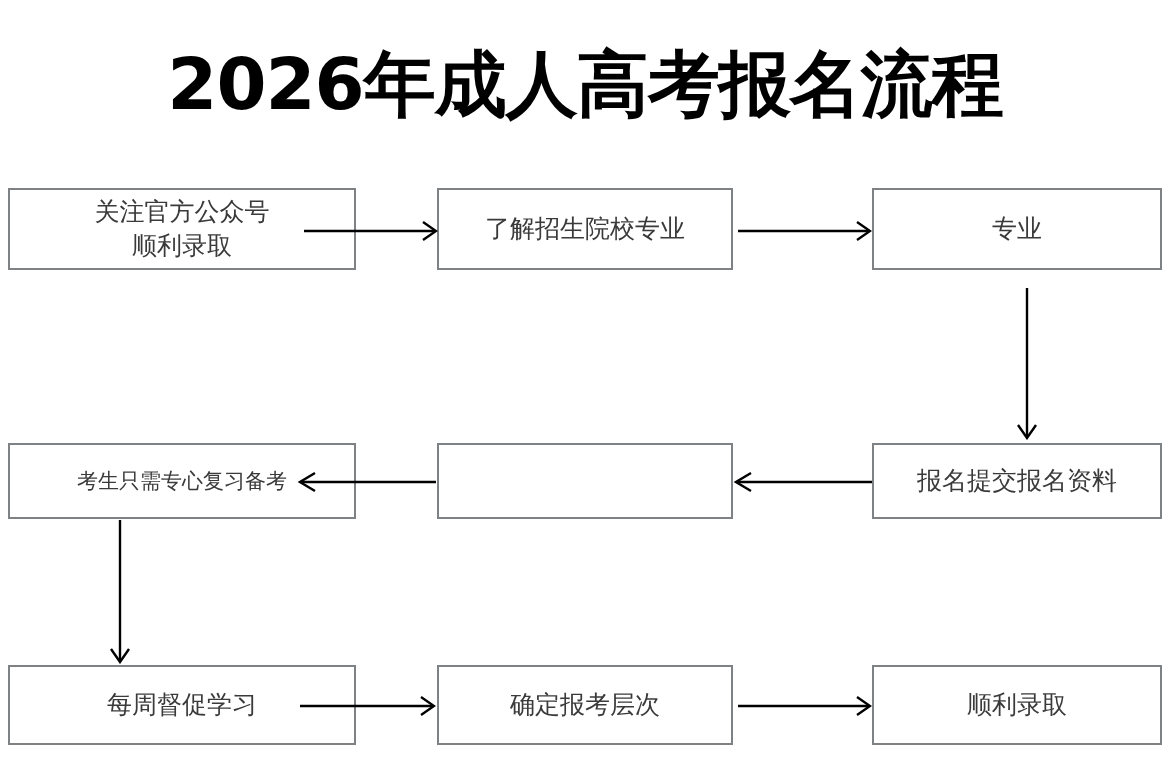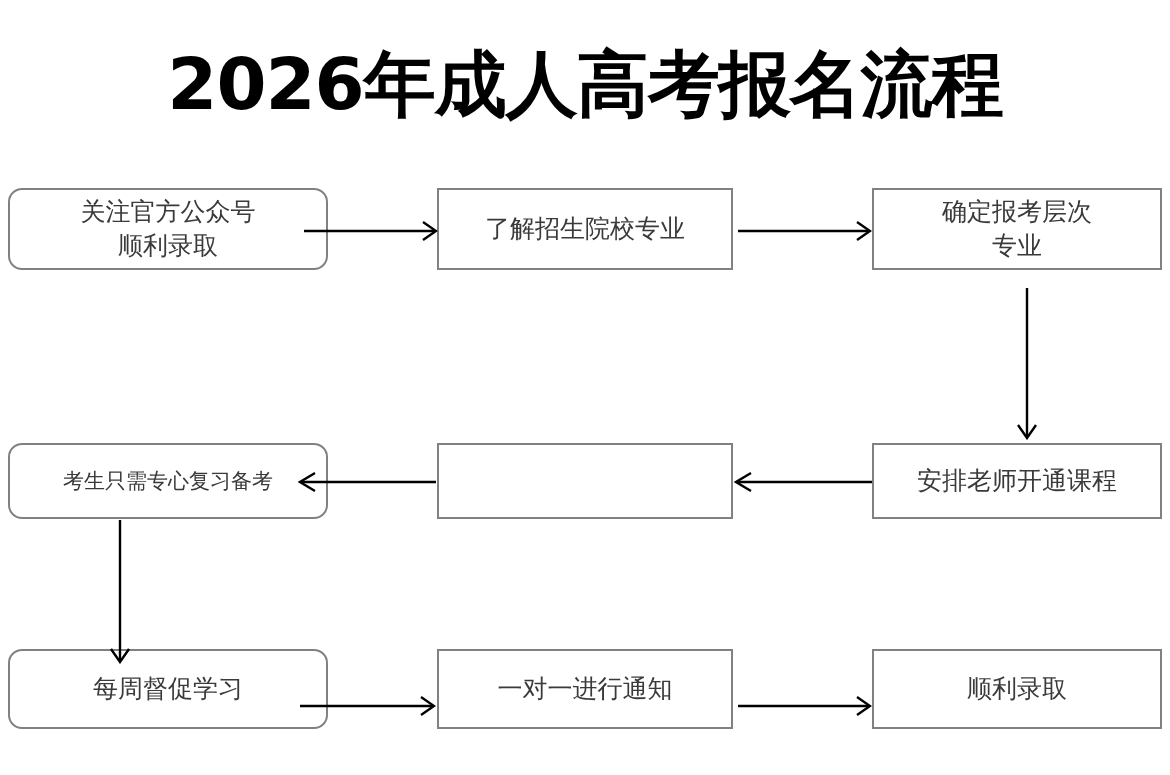--- a/index.html
+++ b/index.html
@@ -55,28 +55,28 @@
   }
   .node .line {
     display: block;
   }
   
   .node.tight {
     font-size: 21px;
   }
 
   
-  .c1 { left: 8px;   width: 320px; border-radius: 14px; }
+  .c1 { left: 8px;   width: 348px; }
   .c2 { left: 437px; width: 296px; }
   .c3 { left: 872px; width: 290px; }
 
   
   .r1 { top: 188px; height: 82px; }
   .r2 { top: 443px; height: 76px; }
-  .r3 { top: 649px; height: 80px; }
+  .r3 { top: 665px; height: 80px; }
 
   
   .arrow {
     position: absolute;
     overflow: visible;
   }
   .arrow svg { display: block; }
   .arrow path,
   .arrow line {
     stroke: #000000;
@@ -101,41 +101,40 @@
   <div class="node c1 r1">
     <span class="line">关注官方公众号</span>
     <span class="line">顺利录取</span>
   </div>
 
   <div class="node c2 r1">
     <span class="line">了解招生院校专业</span>
   </div>
 
   <div class="node c3 r1">
-    <span class="line">确定报考层次</span>
     <span class="line">专业</span>
   </div>
 
   <div class="node c1 r2 tight">
     <span class="line">考生只需专心复习备考</span>
   </div>
 
   <div class="node c2 r2">
   </div>
 
   <div class="node c3 r2">
-    <span class="line">安排老师开通课程</span>
+    <span class="line">报名提交报名资料</span>
   </div>
 
   <div class="node c1 r3">
     <span class="line">每周督促学习</span>
   </div>
 
   <div class="node c2 r3">
-    <span class="line">一对一进行通知</span>
+    <span class="line">确定报考层次</span>
   </div>
 
   <div class="node c3 r3">
     <span class="line">顺利录取</span>
   </div>
 
   <div class="arrow" style="left:304px; top:217px; width:134px; height:28px;">
     <svg width="134" height="28" viewBox="0 0 134 28">
       <line x1="0" y1="14" x2="130" y2="14"></line>
       <path class="head" d="M 119 5 L 132 14 L 119 23"></path>

